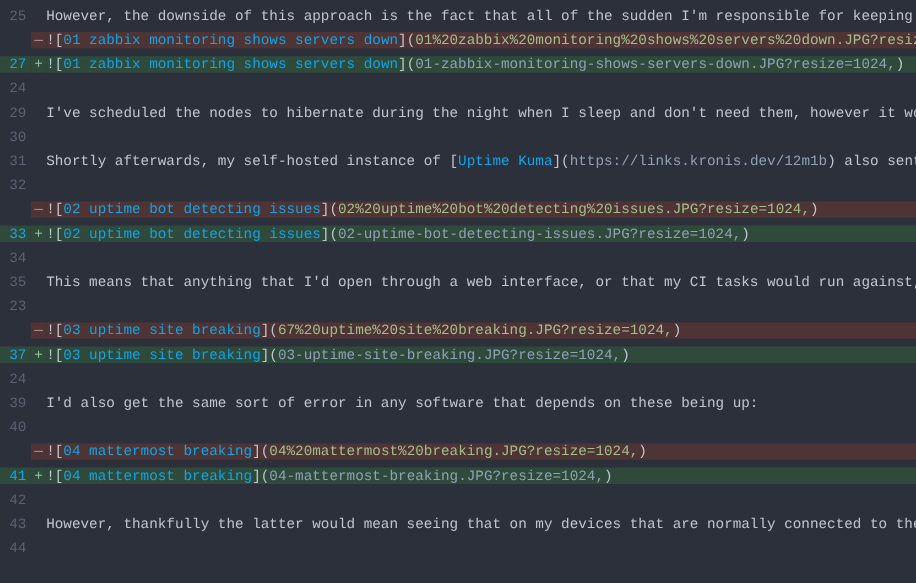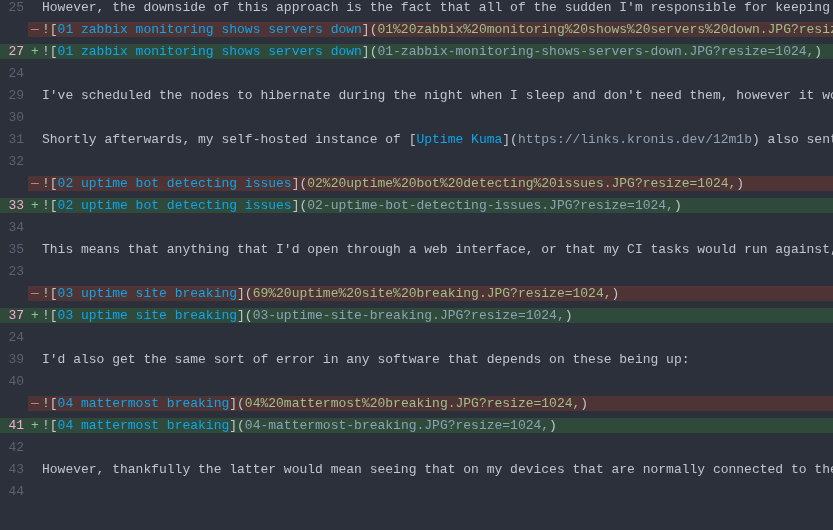--- a/index.html
+++ b/index.html
@@ -12,21 +12,21 @@
       width: 833px;
       height: 530px;
     }
     .editor {
       display: flex;
       flex-direction: column;
     }
     .line {
       display: flex;
       height: 22px;
-      align-items: flex-start;
+      align-items: flex-end;
       white-space: pre;
     }
     .gutter {
       width: 28px;
       text-align: right;
       padding-right: 4px;
       color: #5a6172;
       flex-shrink: 0;
       user-select: none;
     }
@@ -37,21 +37,21 @@
       color: #5a6172;
     }
     .content {
       flex: 1;
       overflow: hidden;
     }
     .line.removed .content { background: #4e3434; }
     .line.removed .gutter { background: #4e3434; color: #a08080; }
     .line.removed .marker { background: #4e3434; color: #c09090; }
     .line.added .content { background: #2f4a3b; }
-    .line.added .gutter { background: #2f4a3b; color: #f9a8d4; }
+    .line.added .gutter { background: #2f4a3b; color: #0ea5e9; }
     .line.added .marker { background: #2f4a3b; color: #90c0a0; }
     .txt { color: #c0c5ce; }
     .link-label { color: #0ea5e9; }
     .link-url-old { color: #a3be8c; }
     .link-url-new { color: #8fa1b3; }
   </style>
 </head>
 <body>
 
 <div class="editor" id="editor">
@@ -61,21 +61,21 @@
     <div class="line "><div class="gutter">24</div><div class="marker"> </div><div class="content"></div></div>
     <div class="line "><div class="gutter">29</div><div class="marker"> </div><div class="content"><span class="txt">I've scheduled the nodes to hibernate during the night when I sleep and don't need them, however it would appear that one o</span></div></div>
     <div class="line "><div class="gutter">30</div><div class="marker"> </div><div class="content"></div></div>
     <div class="line "><div class="gutter">31</div><div class="marker"> </div><div class="content"><span class="txt">Shortly afterwards, my self-hosted instance of [</span><span class="link-label">Uptime Kuma</span><span class="txt">](</span><span class="link-url-new">https://links.kronis.dev/12m1b</span><span class="txt">) also sent me a warning to my c</span></div></div>
     <div class="line "><div class="gutter">32</div><div class="marker"> </div><div class="content"></div></div>
     <div class="line removed"><div class="gutter"></div><div class="marker">—</div><div class="content"><span class="txt">![</span><span class="link-label">02 uptime bot detecting issues</span><span class="txt">](</span><span class="link-url-old">02%20uptime%20bot%20detecting%20issues.JPG?resize=1024,</span><span class="txt">)</span></div></div>
     <div class="line added"><div class="gutter">33</div><div class="marker">+</div><div class="content"><span class="txt">![</span><span class="link-label">02 uptime bot detecting issues</span><span class="txt">](</span><span class="link-url-new">02-uptime-bot-detecting-issues.JPG?resize=1024,</span><span class="txt">)</span></div></div>
     <div class="line "><div class="gutter">34</div><div class="marker"> </div><div class="content"></div></div>
     <div class="line "><div class="gutter">35</div><div class="marker"> </div><div class="content"><span class="txt">This means that anything that I'd open through a web interface, or that my CI tasks would run against, would be unreachable</span></div></div>
     <div class="line "><div class="gutter">23</div><div class="marker"> </div><div class="content"></div></div>
-    <div class="line removed"><div class="gutter"></div><div class="marker">—</div><div class="content"><span class="txt">![</span><span class="link-label">03 uptime site breaking</span><span class="txt">](</span><span class="link-url-old">69%20uptime%20site%20breaking.JPG?resize=1024,</span><span class="txt">)</span></div></div>
+    <div class="line removed"><div class="gutter"></div><div class="marker">—</div><div class="content"><span class="txt">![</span><span class="link-label">03 uptime site breaking</span><span class="txt">](</span><span class="link-url-old">67%20uptime%20site%20breaking.JPG?resize=1024,</span><span class="txt">)</span></div></div>
     <div class="line added"><div class="gutter">37</div><div class="marker">+</div><div class="content"><span class="txt">![</span><span class="link-label">03 uptime site breaking</span><span class="txt">](</span><span class="link-url-new">03-uptime-site-breaking.JPG?resize=1024,</span><span class="txt">)</span></div></div>
     <div class="line "><div class="gutter">24</div><div class="marker"> </div><div class="content"></div></div>
     <div class="line "><div class="gutter">39</div><div class="marker"> </div><div class="content"><span class="txt">I'd also get the same sort of error in any software that depends on these being up:</span></div></div>
     <div class="line "><div class="gutter">40</div><div class="marker"> </div><div class="content"></div></div>
     <div class="line removed"><div class="gutter"></div><div class="marker">—</div><div class="content"><span class="txt">![</span><span class="link-label">04 mattermost breaking</span><span class="txt">](</span><span class="link-url-old">04%20mattermost%20breaking.JPG?resize=1024,</span><span class="txt">)</span></div></div>
     <div class="line added"><div class="gutter">41</div><div class="marker">+</div><div class="content"><span class="txt">![</span><span class="link-label">04 mattermost breaking</span><span class="txt">](</span><span class="link-url-new">04-mattermost-breaking.JPG?resize=1024,</span><span class="txt">)</span></div></div>
     <div class="line "><div class="gutter">42</div><div class="marker"> </div><div class="content"></div></div>
     <div class="line "><div class="gutter">43</div><div class="marker"> </div><div class="content"><span class="txt">However, thankfully the latter would mean seeing that on my devices that are normally connected to the chat system. Not onl</span></div></div>
     <div class="line "><div class="gutter">44</div><div class="marker"> </div><div class="content"></div></div>
     <div class="line removed"><div class="gutter"></div></div>

